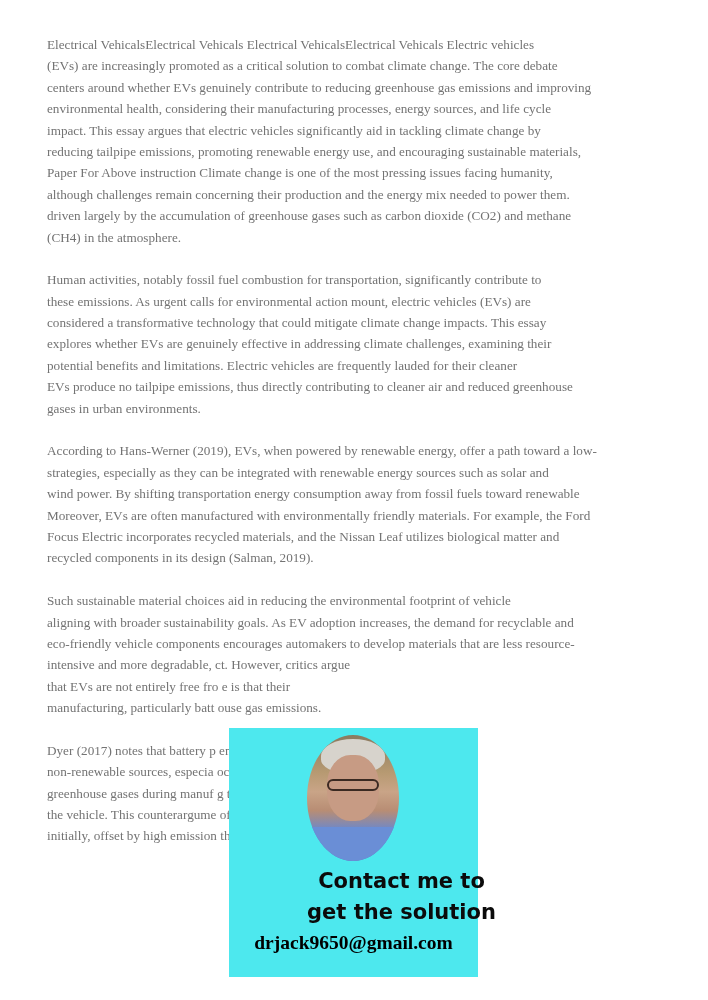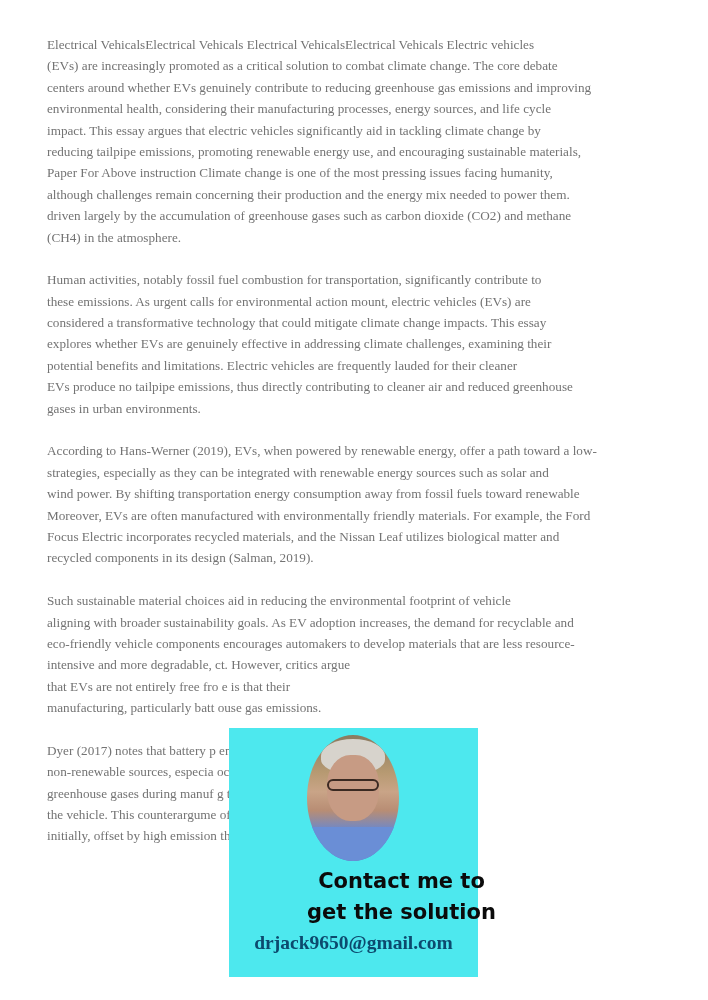--- a/index.html
+++ b/index.html
@@ -30,21 +30,21 @@
   .cta {
     position: absolute; left: 0; width: 249px; text-align: center;
     font-family: "DejaVu Sans", "Liberation Sans", sans-serif; font-weight: bold;
     font-size: 21px; color: #0b0b0b; line-height: 30px; margin-left: 48px;
   }
   .cta1 { top: 138px; }
   .cta2 { top: 169px; }
   .email {
     position: absolute; left: 0; top: 204px; width: 249px; text-align: center;
     font-family: "Liberation Serif", "DejaVu Serif", serif; font-weight: bold;
-    font-size: 19.5px; color: #0c4a6e;
+    font-size: 19.5px; color: #000000;
   }
 </style>
 </head>
 <body>
 
 <div class="page" id="doc">
     <div class="para">
       <div class="line">Electrical VehicalsElectrical Vehicals Electrical VehicalsElectrical Vehicals Electric vehicles</div>
       <div class="line">(EVs) are increasingly promoted as a critical solution to combat climate change. The core debate</div>
       <div class="line">centers around whether EVs genuinely contribute to reducing greenhouse gas emissions and improving</div>

